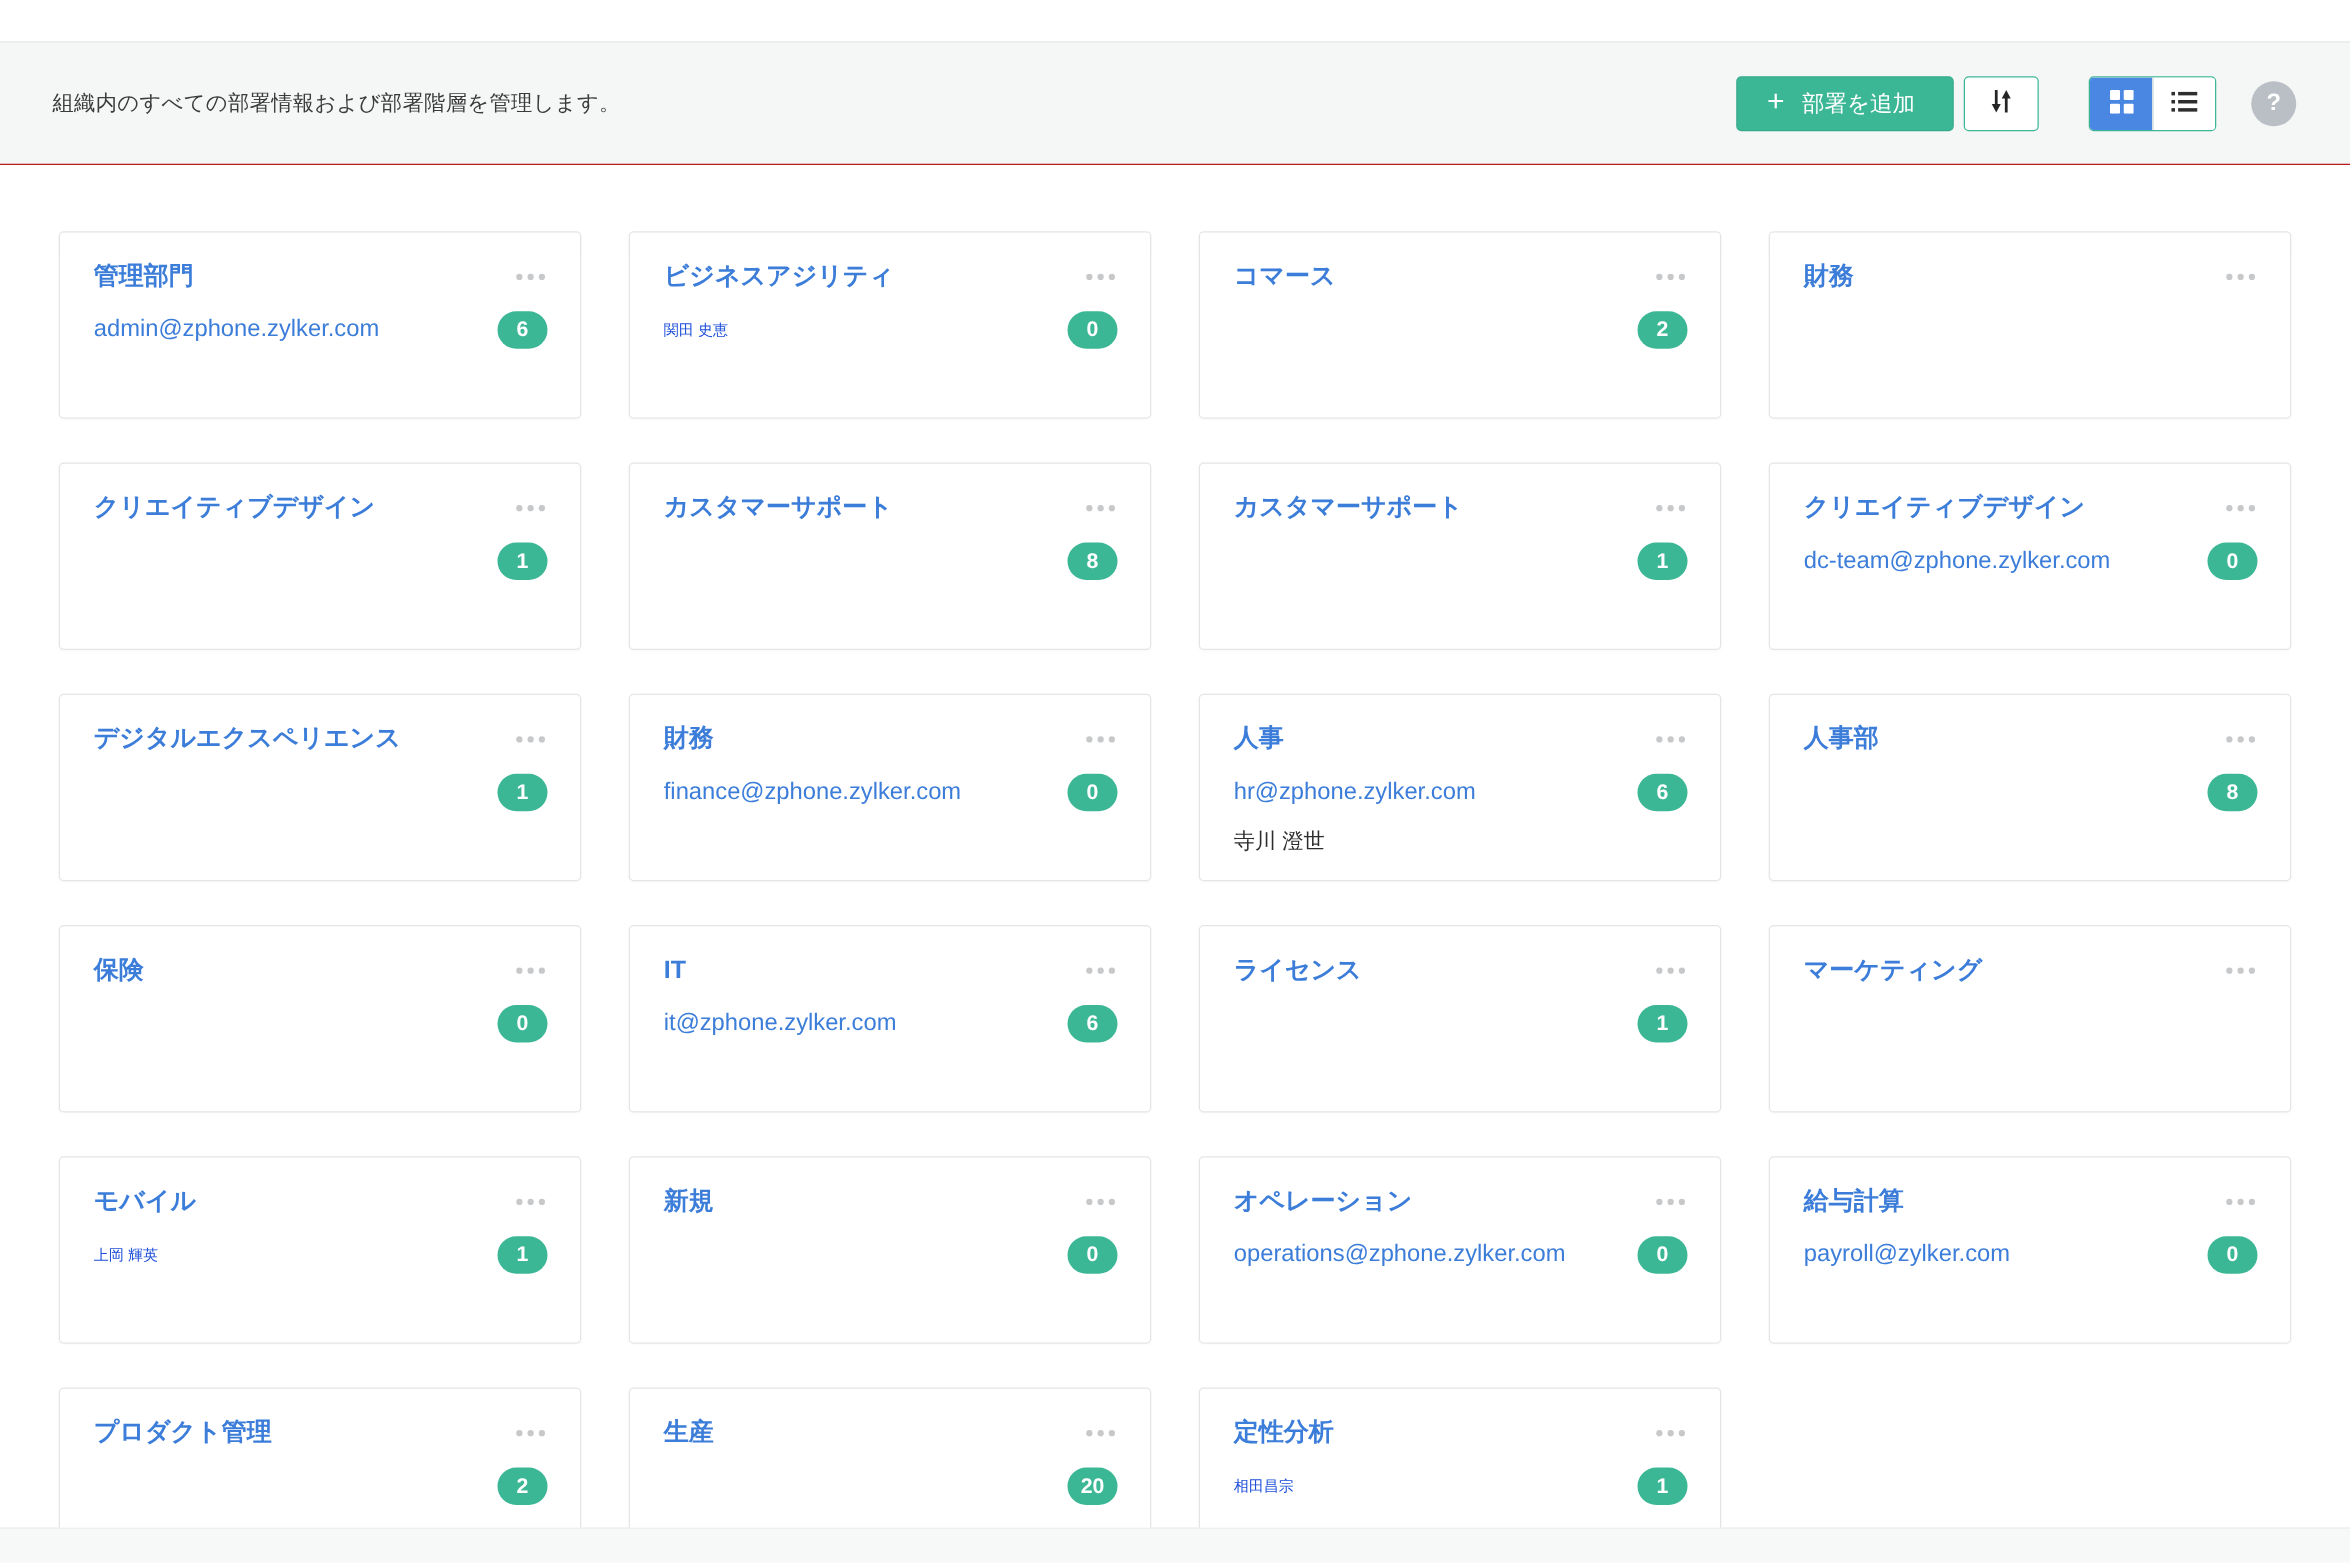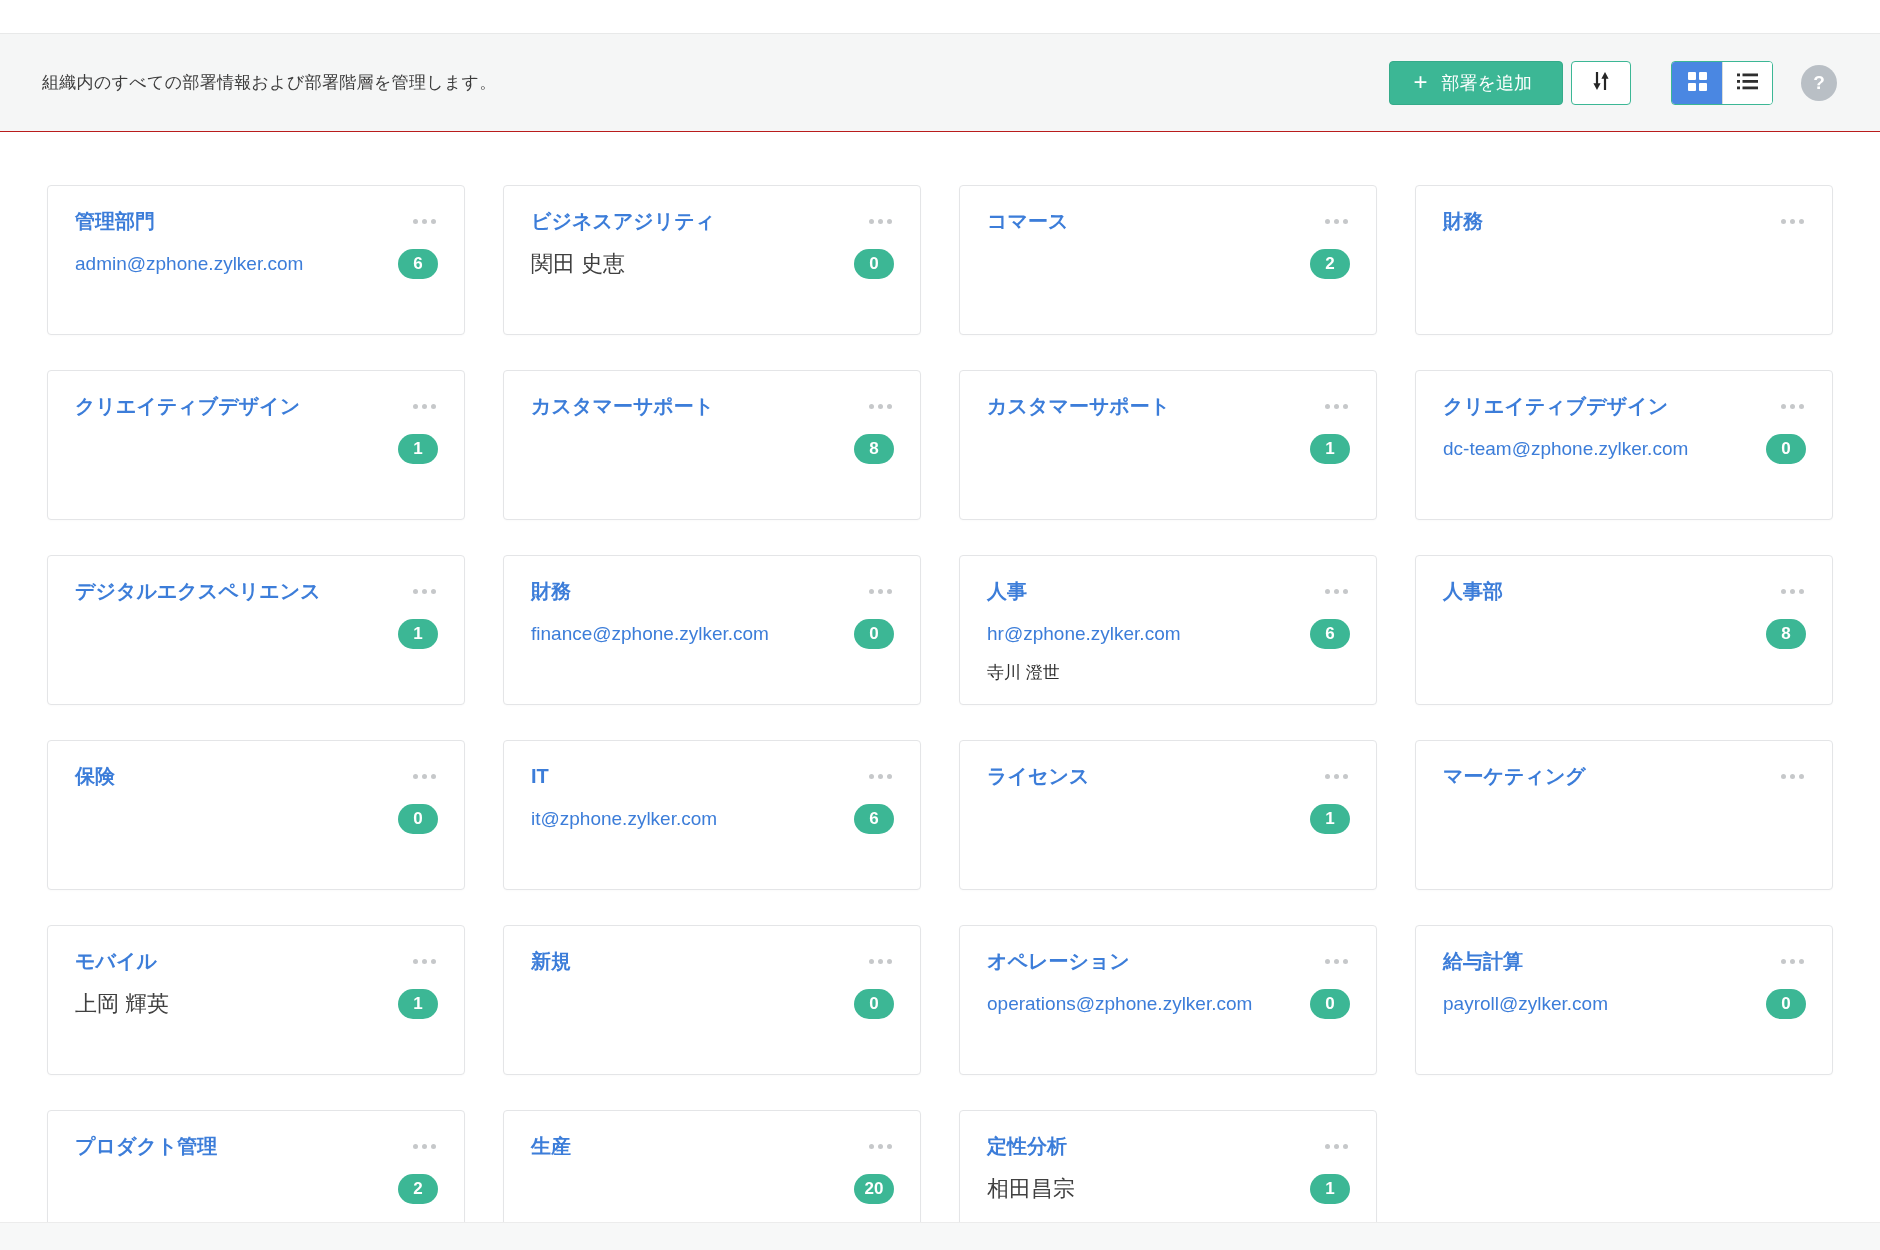--- a/index.html
+++ b/index.html
@@ -37,21 +37,21 @@
 
   .card { height:150px; background:#fff; border:1px solid #e4e5e7; border-radius:4px;
     padding:23px 26px 0 27px; box-shadow:0 1px 2px rgba(0,0,0,.02); }
   .card-head { display:flex; justify-content:space-between; align-items:flex-start; }
   .card-title { color:#3c7dd9; font-size:20px; font-weight:600; text-decoration:none; line-height:1.25; }
   .menu-dots { display:flex; gap:4px; margin-top:8px; cursor:pointer; padding:2px; }
   .menu-dots i { width:5px; height:5px; border-radius:50%; background:#c6c8ca; display:block; }
 
   .card-row { display:flex; align-items:center; margin-top:15px; min-height:30px; }
   .card-email { color:#3c7dd9; font-size:19px; text-decoration:none; }
-  .person-inline { color:#404040; font-size:22px; font-weight:500; }
+  .person-inline { color:#1d4ed8; font-size:12px; font-weight:500; }
   .badge { margin-left:auto; background:#3cb795; color:#fff; min-width:40px; height:30px;
     padding:0 9px; border-radius:15px; display:flex; align-items:center; justify-content:center;
     font-size:17px; font-weight:700; cursor:pointer; }
   .person-sub { margin-top:12px; color:#2d2d2d; font-size:17px; font-weight:500; }
 
   .bottom-strip { height:42px; background:#f7f8f8; border-top:1px solid #ececec; }
 </style>
 </head>
 <body>
 

